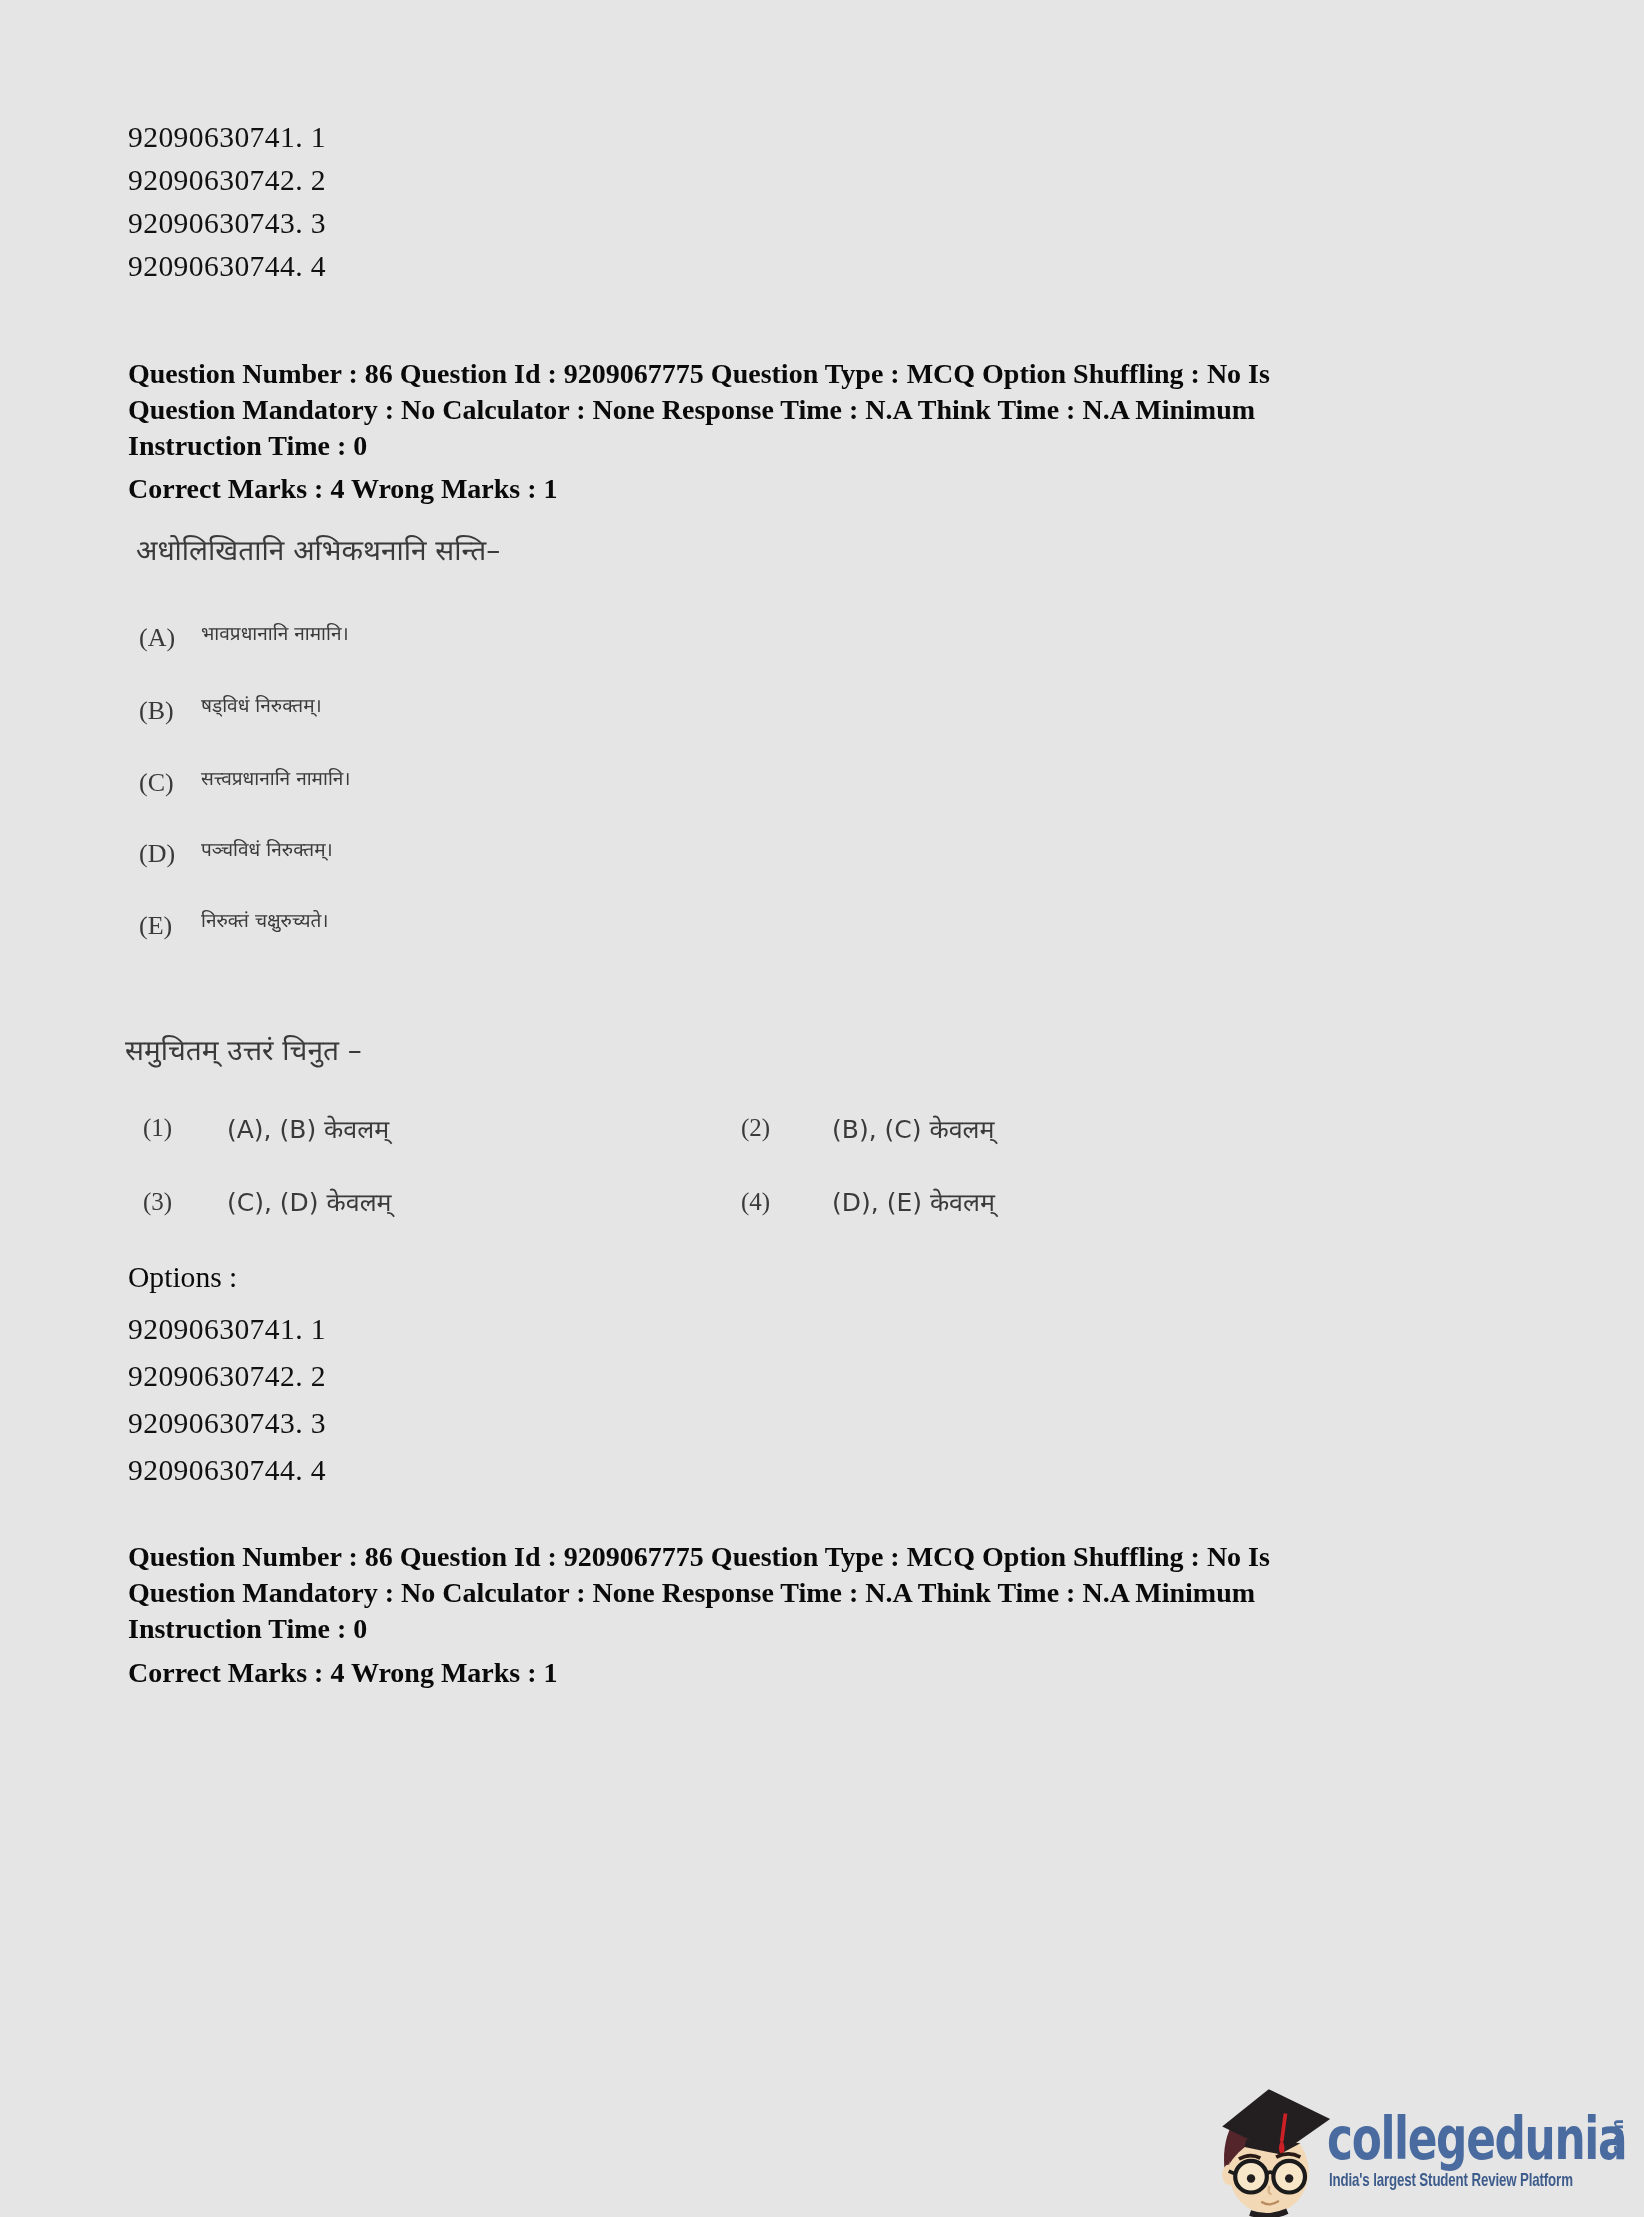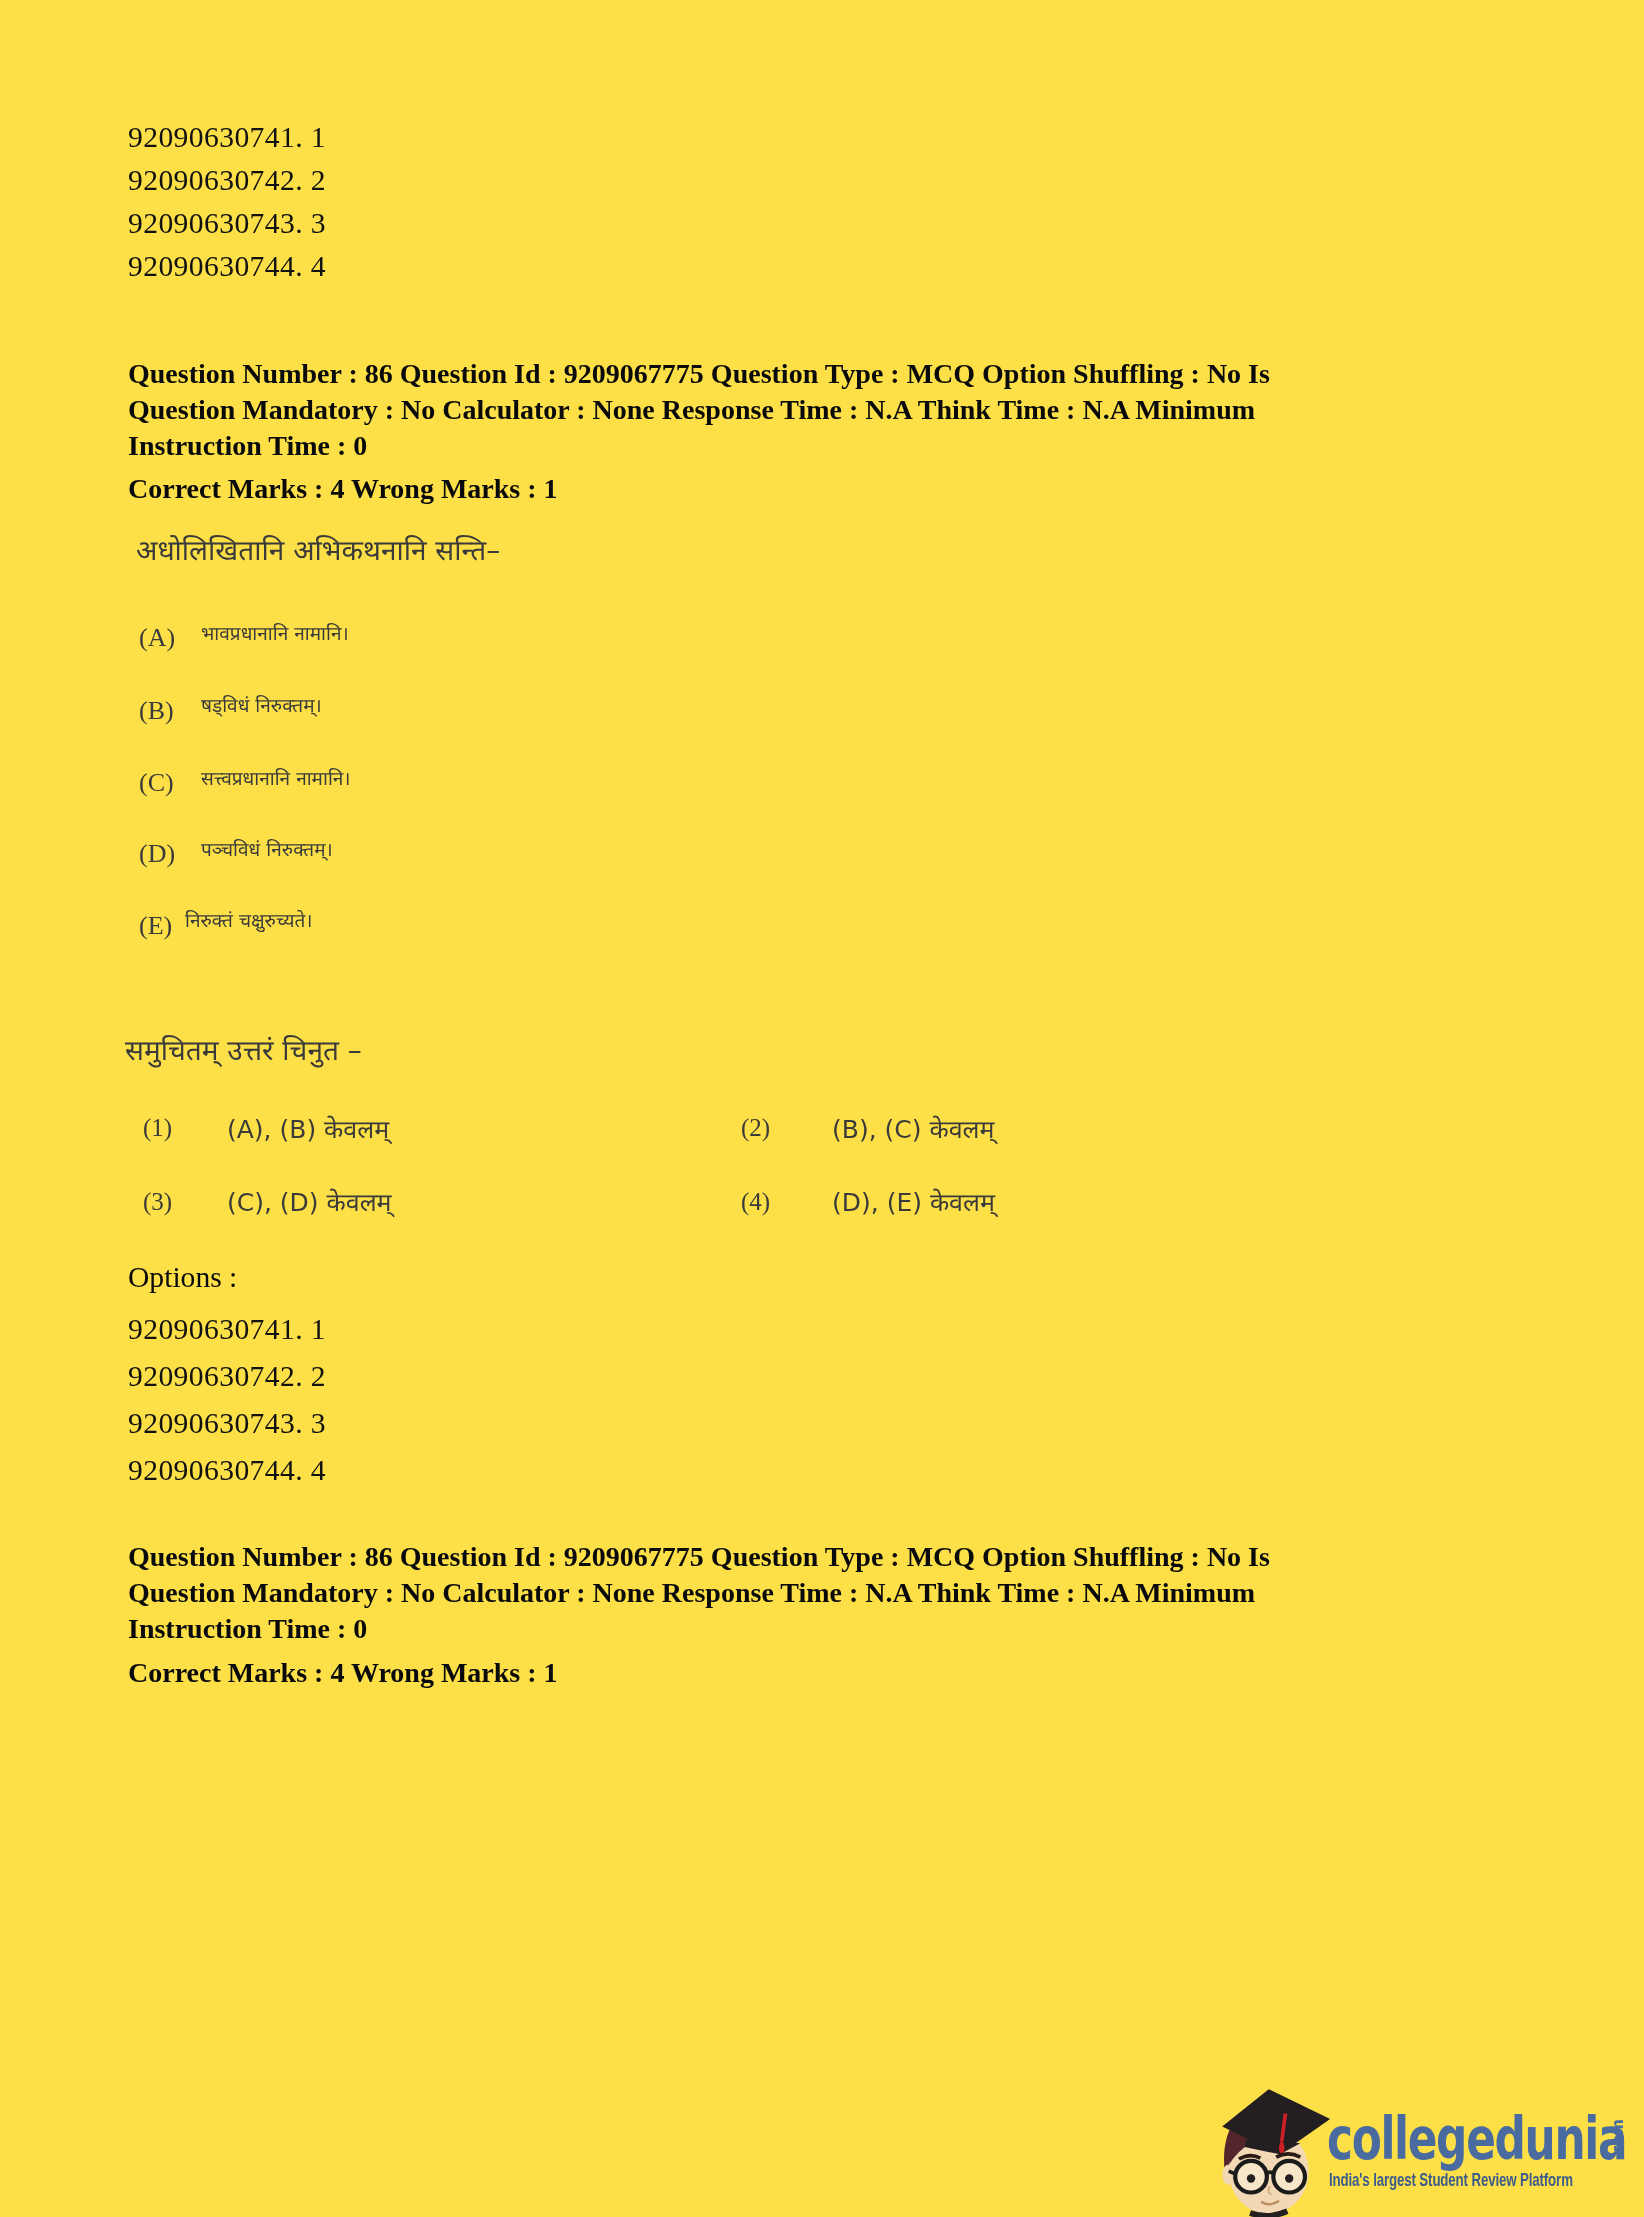--- a/index.html
+++ b/index.html
@@ -1,19 +1,19 @@
 <!DOCTYPE html>
 <html style="font-size:14.3px"><head>
 <meta charset="utf-8">
 <style>
   html,body{margin:0;padding:0;background:#ffffff;}
   .page{
     position:relative;
     width:1644px;height:2217px;
-    background:#fde047;
+    background:#e5e5e5;
     overflow:hidden;
     font-family:"Liberation Serif", serif;
     color:#000;
   }
   .abs{position:absolute;}
   
   .id-list{font-size:29.6px;line-height:43px;color:#111;letter-spacing:0.4px;}
   
   .meta{font-weight:bold;font-size:28px;line-height:36px;color:#0a0a0a;}
   .meta div{white-space:nowrap;}
@@ -74,21 +74,21 @@
   <div class="abs stmt-label" style="left:139px;top:696px;">(B)</div>
   <div class="abs sans stmt-text" style="left:201px;top:692px;">षड्विधं निरुक्तम्।</div>
 
   <div class="abs stmt-label" style="left:139px;top:768px;">(C)</div>
   <div class="abs sans stmt-text" style="left:201px;top:765px;">सत्त्वप्रधानानि नामानि।</div>
 
   <div class="abs stmt-label" style="left:139px;top:839px;">(D)</div>
   <div class="abs sans stmt-text" style="left:201px;top:836px;">पञ्चविधं निरुक्तम्।</div>
 
   <div class="abs stmt-label" style="left:139px;top:911px;">(E)</div>
-  <div class="abs sans stmt-text" style="left:185px;top:907px;">निरुक्तं चक्षुरुच्यते।</div>
+  <div class="abs sans stmt-text" style="left:201px;top:907px;">निरुक्तं चक्षुरुच्यते।</div>
 
   <div class="abs sans sans-intro" style="left:125px;top:1030px;">समुचितम् उत्तरं चिनुत –</div>
 
   <div class="abs ans-label" style="left:143px;top:1114px;">(1)</div>
   <div class="abs sans ans-text" style="left:204px;top:1111px;">(A), (B) केवलम्</div>
   <div class="abs ans-label" style="left:741px;top:1114px;">(2)</div>
   <div class="abs sans ans-text" style="left:809px;top:1111px;">(B), (C) केवलम्</div>
 
   <div class="abs ans-label" style="left:143px;top:1188px;">(3)</div>
   <div class="abs sans ans-text" style="left:204px;top:1184px;">(C), (D) केवलम्</div>

